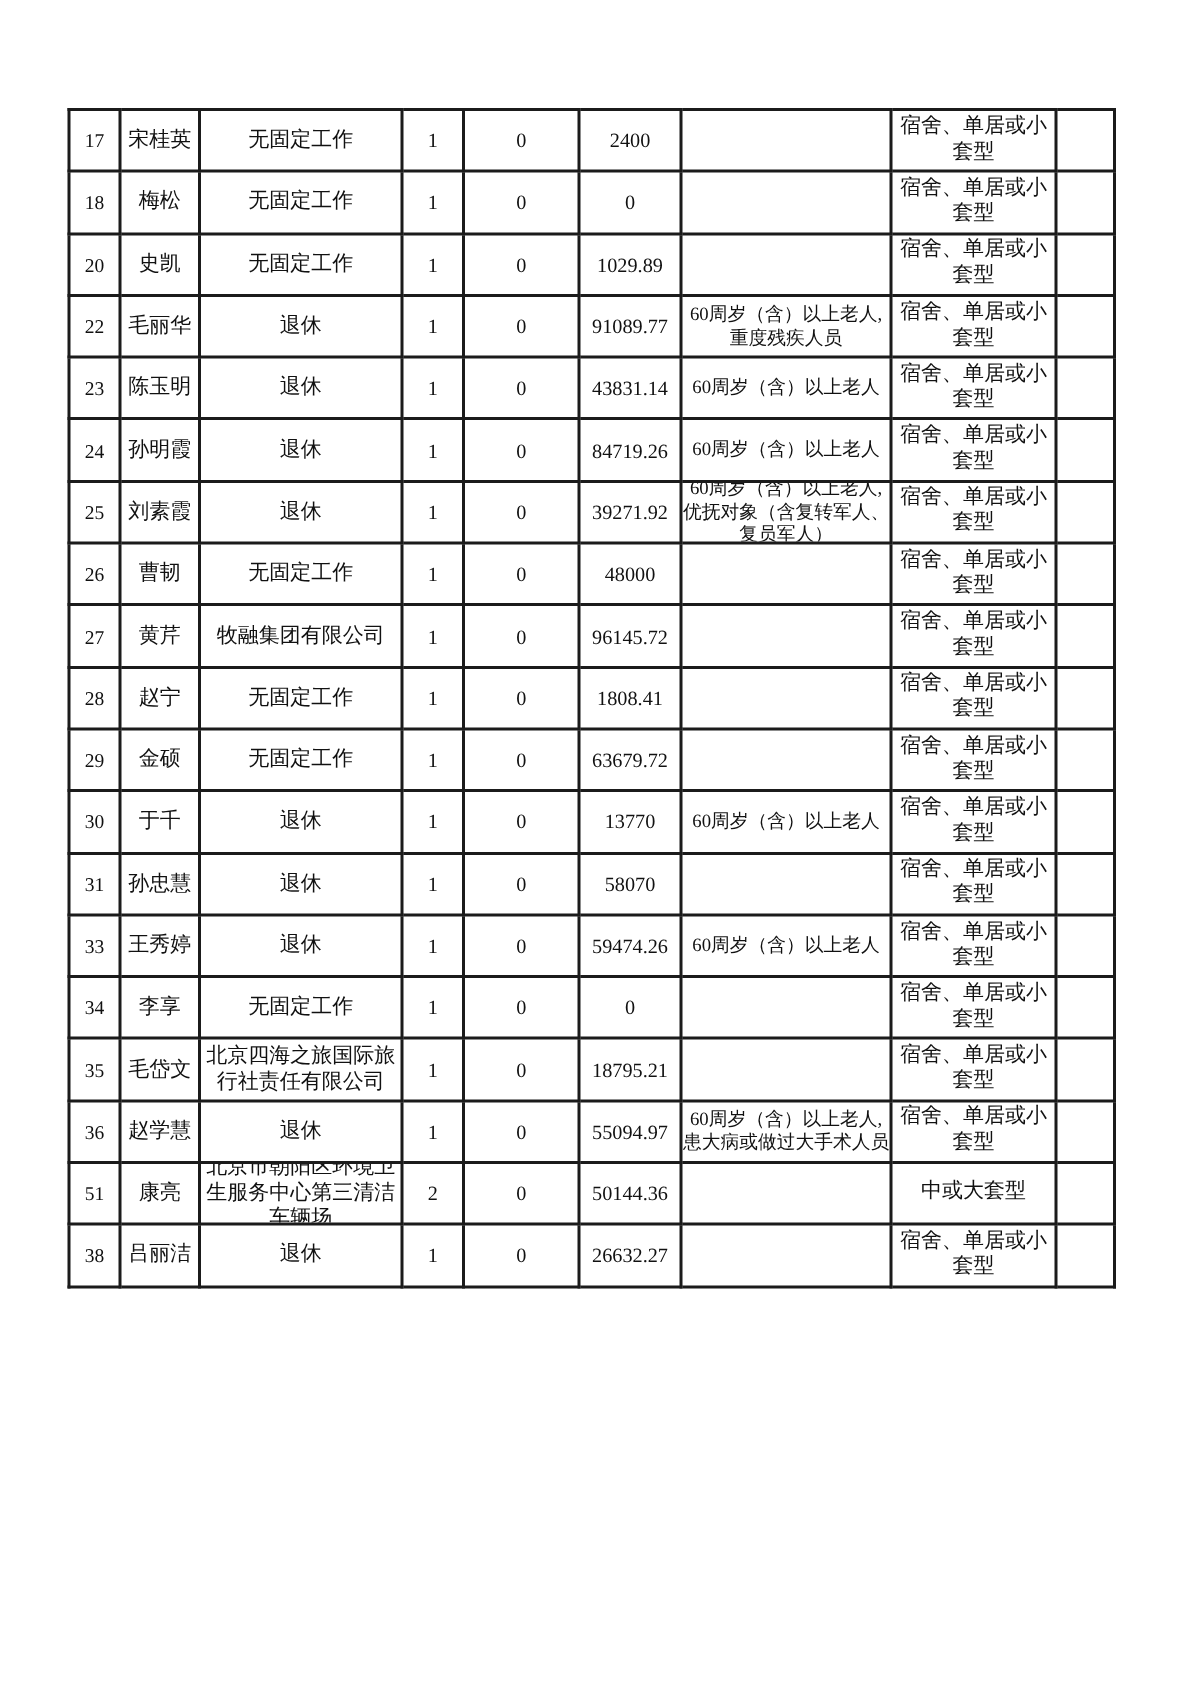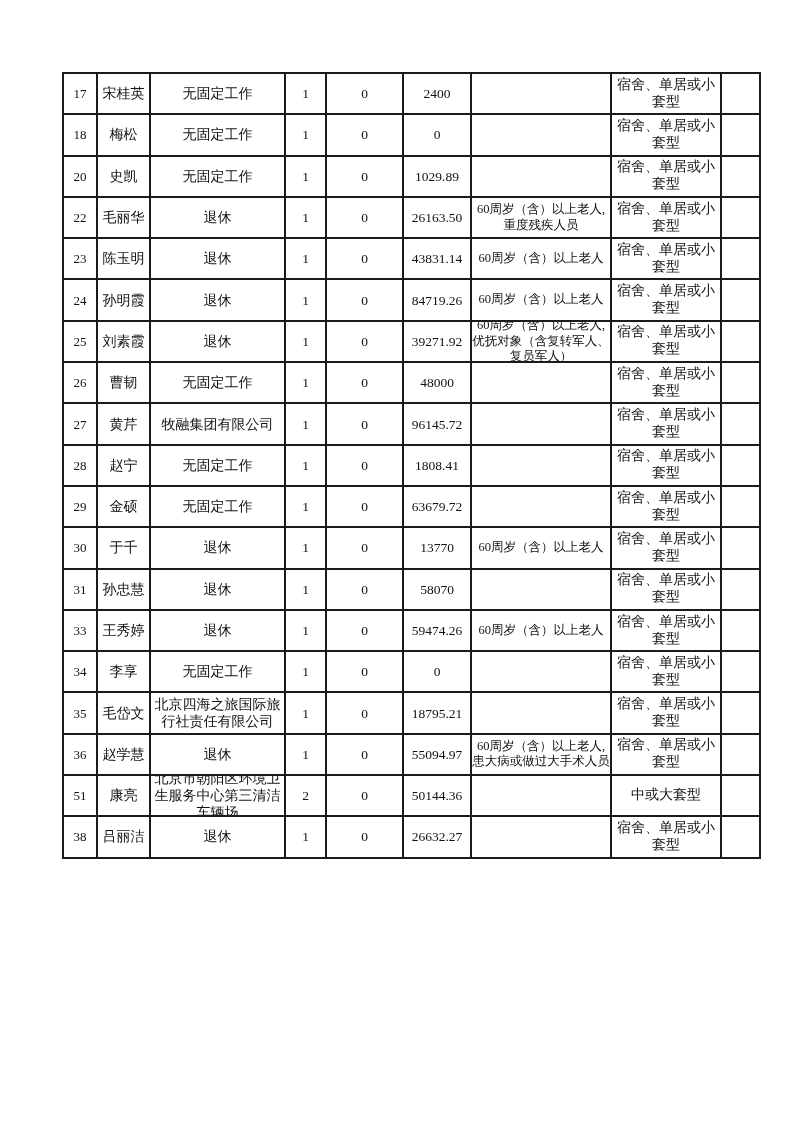--- a/index.html
+++ b/index.html
@@ -11,21 +11,20 @@
     font-family:"Liberation Serif","DejaVu Serif",serif;
     color:#111111;
     overflow:hidden;
   }
   table.doc-table{
     position:absolute;
     left:45px;top:72px;
     width:697px;
     border-collapse:collapse;
     table-layout:fixed;
-    margin-left:17px;
   }
   table.doc-table td{
     border:2px solid #1b1b1b;
     padding:0;
     vertical-align:middle;
   }
   tr.doc-row{height:41.3px;}
   .cw{
     height:39px;
     display:flex;
@@ -156,21 +155,21 @@
           <td class="c-employer">
             <div class="cw">退休</div>
           </td>
           <td class="c-n1">
             <div class="cw">1</div>
           </td>
           <td class="c-n2">
             <div class="cw">0</div>
           </td>
           <td class="c-amount">
-            <div class="cw">26163.50</div>
+            <div class="cw">91089.77</div>
           </td>
           <td class="c-priority">
             <div class="cw">60周岁（含）以上老人,重度残疾人员</div>
           </td>
           <td class="c-housing">
             <div class="cw">宿舍、单居或小套型</div>
           </td>
           <td class="c-note">
             <div class="cw"></div>
           </td>

